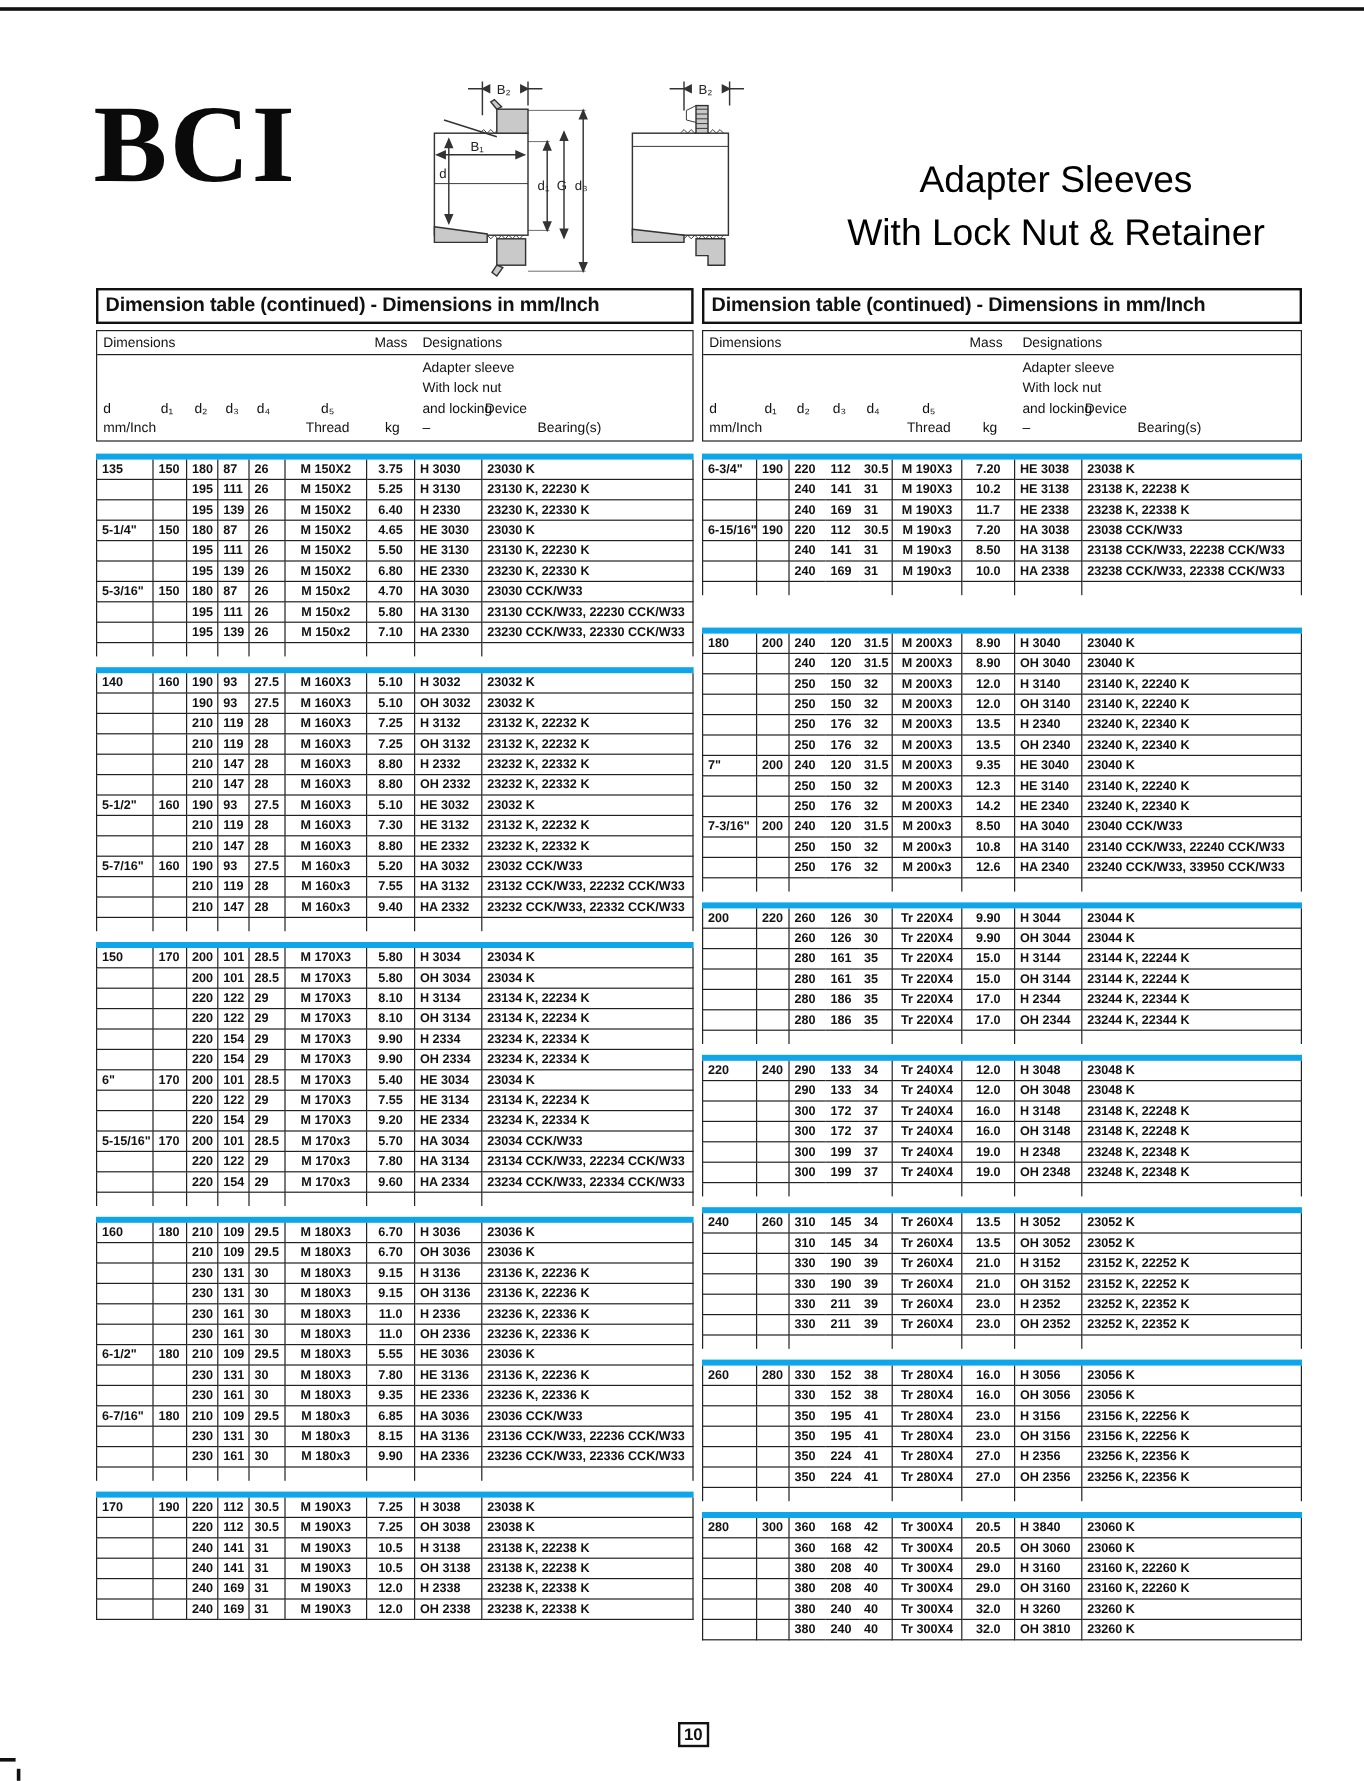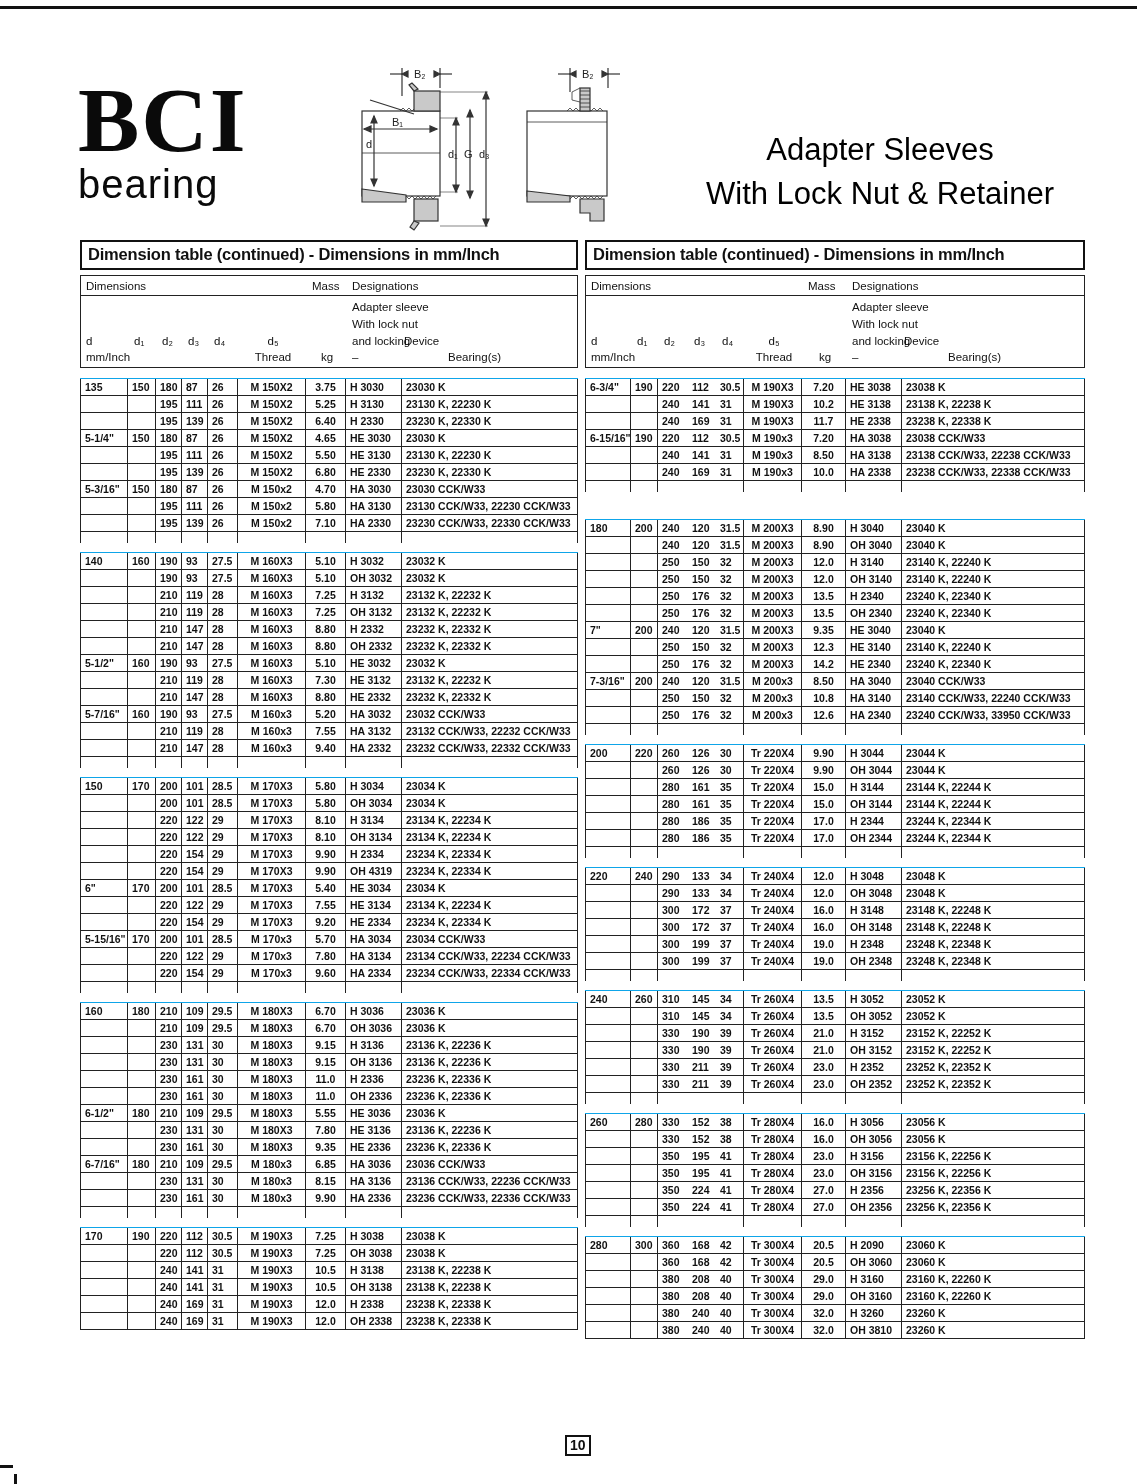--- a/index.html
+++ b/index.html
@@ -23,21 +23,21 @@
   .hdr-box{border:1px solid #222;font-size:11.5px;margin-bottom:10px;}
   .hdr-rowA{display:grid;border-bottom:1px solid #222;padding:4px 0 3px 0;}
   .hdr-grid .hg{padding:0 0 0 5px;white-space:nowrap;}
   .hdr-blockB{display:grid;padding-top:3px;}
   .hdr-blockB div{white-space:nowrap;}
   .hdr-rowC{display:grid;padding:1px 0 4px 0;}
   .left-grid{grid-template-columns:48px 28px 26px 26px 30px 68px 40px 56px minmax(0,1fr);}
   .right-grid{grid-template-columns:46px 27px 30px 28px 28px 58px 44px 56px minmax(0,1fr);}
 
   
-  .group{border-top:1px solid #0ea5e9;margin-bottom:9px;}
+  .group{border-top:5px solid #0ea5e9;margin-bottom:9px;}
   .group.first-right{margin-bottom:27px;}
   .group:last-child{margin-bottom:0;}
   .row{display:grid;}
   .cell{border-right:1px solid #222;border-bottom:1px solid #222;
         font-weight:bold;font-size:10.5px;line-height:13px;padding:1.5px 0 1.5px 4px;
         white-space:nowrap;overflow:hidden;}
   .row .cell.c0{border-left:1px solid #222;}
   .cell.c5,.cell.c6{text-align:center;padding-left:0;}
   .col-right .cell.c2,.col-right .cell.c3{border-right:none;}
   .row.spacer .cell{border-bottom:none;height:11px;padding-top:0;padding-bottom:0;}
@@ -68,21 +68,20 @@
 
   svg text{font-family:"Liberation Sans", sans-serif;font-size:11px;fill:#222;}
 </style>
 </head>
 <body>
 
 <div class="top-rule"></div>
 
 <div class="logo">
   <div class="logo-main">BCI</div>
-  <div class="logo-sub">bearing</div>
 </div>
 
 <div class="drawings">
 <svg width="300" height="182" viewBox="0 0 300 182">
 
   <g stroke="#333" stroke-width="1.2" fill="none">
 
     <line x1="50" y1="16" x2="38" y2="16"></line>
         <line x1="88" y1="16" x2="100" y2="16"></line>
     <line x1="50" y1="10" x2="50" y2="38"></line>
@@ -497,21 +496,21 @@
           <div class="cell c8">23234 K, 22334 K</div>
         </div>
         <div class="row left-grid">
           <div class="cell c0"></div>
           <div class="cell c1"></div>
           <div class="cell c2">220</div>
           <div class="cell c3">154</div>
           <div class="cell c4">29</div>
           <div class="cell c5">M 170X3</div>
           <div class="cell c6">9.90</div>
-          <div class="cell c7">OH 4319</div>
+          <div class="cell c7">OH 2334</div>
           <div class="cell c8">23234 K, 22334 K</div>
         </div>
         <div class="row left-grid">
           <div class="cell c0">6"</div>
           <div class="cell c1">170</div>
           <div class="cell c2">200</div>
           <div class="cell c3">101</div>
           <div class="cell c4">28.5</div>
           <div class="cell c5">M 170X3</div>
           <div class="cell c6">5.40</div>
@@ -1372,21 +1371,21 @@
       </div>
       <div class="group">
         <div class="row right-grid">
           <div class="cell c0">280</div>
           <div class="cell c1">300</div>
           <div class="cell c2">360</div>
           <div class="cell c3">168</div>
           <div class="cell c4">42</div>
           <div class="cell c5">Tr 300X4</div>
           <div class="cell c6">20.5</div>
-          <div class="cell c7">H 2090</div>
+          <div class="cell c7">H 3840</div>
           <div class="cell c8">23060 K</div>
         </div>
         <div class="row right-grid">
           <div class="cell c0"></div>
           <div class="cell c1"></div>
           <div class="cell c2">360</div>
           <div class="cell c3">168</div>
           <div class="cell c4">42</div>
           <div class="cell c5">Tr 300X4</div>
           <div class="cell c6">20.5</div>

